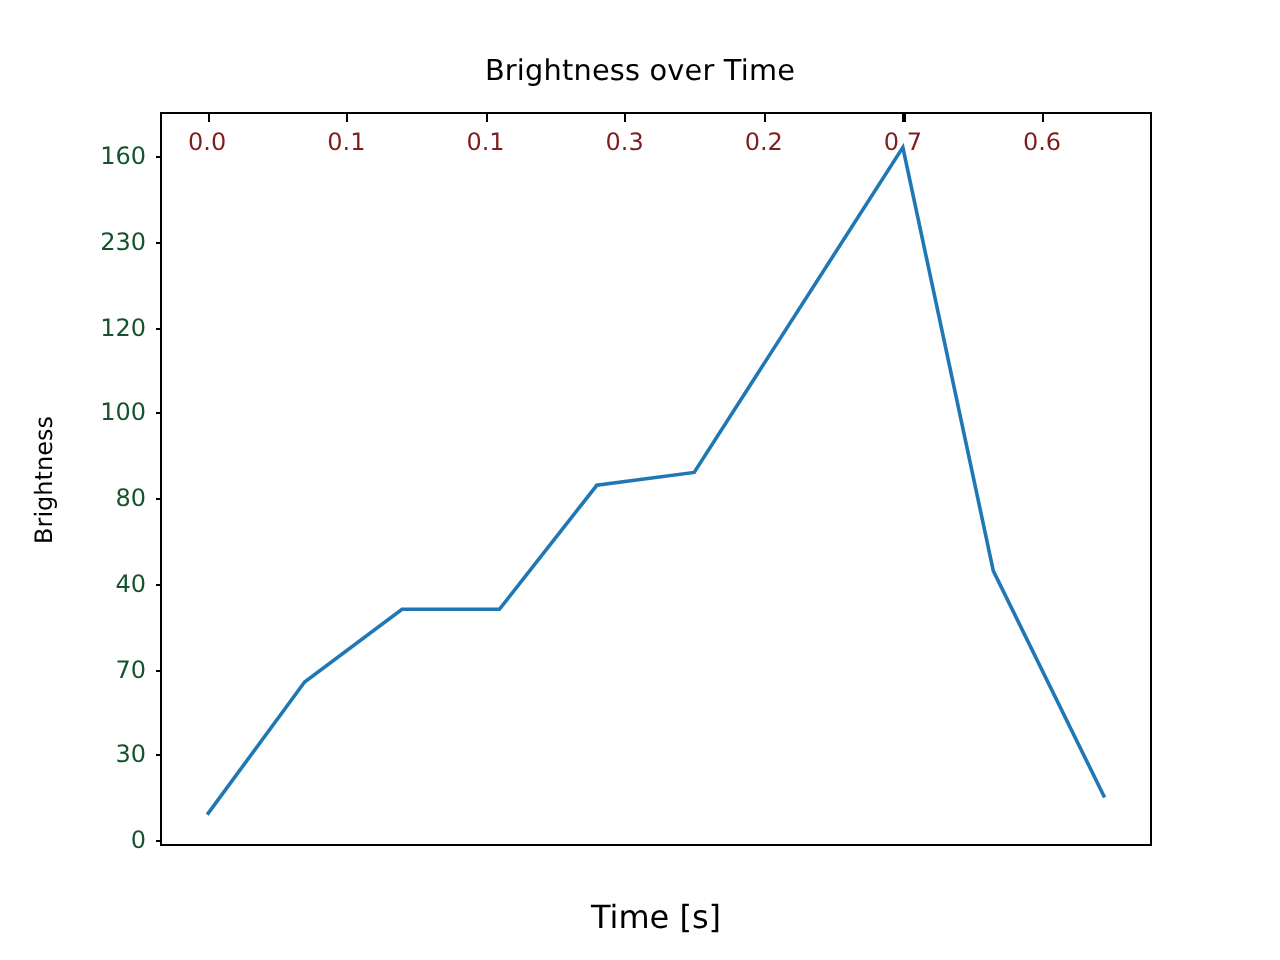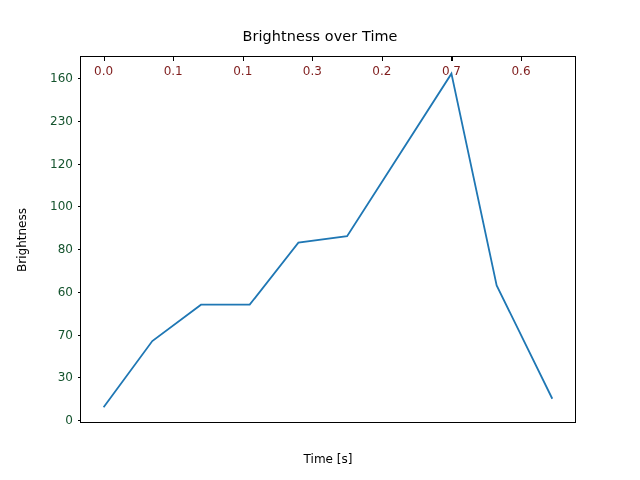--- a/index.html
+++ b/index.html
@@ -99,21 +99,21 @@
     width: 0;
     height: 0;
   }
   
   #xlabel {
     position: absolute;
     left: 80px;
     width: 496px;
     top: 452px;
     text-align: center;
-    font-size: 12px;
+    font-size: 16px;
     color: #000000;
     line-height: 14px;
     white-space: nowrap;
   }
   #ylabel {
     position: absolute;
     left: 14px;
     top: 56px;
     height: 367px;
     width: 16px;
@@ -151,21 +151,21 @@
         <div class="ytick-row" style="top: 320.376px;">
           <div class="ytick-mark"></div>
           <div class="ytick-label">30</div>
         </div>
         <div class="ytick-row" style="top: 277.603px;">
           <div class="ytick-mark"></div>
           <div class="ytick-label">70</div>
         </div>
         <div class="ytick-row" style="top: 234.829px;">
           <div class="ytick-mark"></div>
-          <div class="ytick-label">60</div>
+          <div class="ytick-label">40</div>
         </div>
         <div class="ytick-row" style="top: 192.055px;">
           <div class="ytick-mark"></div>
           <div class="ytick-label">80</div>
         </div>
         <div class="ytick-row" style="top: 149.281px;">
           <div class="ytick-mark"></div>
           <div class="ytick-label">100</div>
         </div>
         <div class="ytick-row" style="top: 106.507px;">

